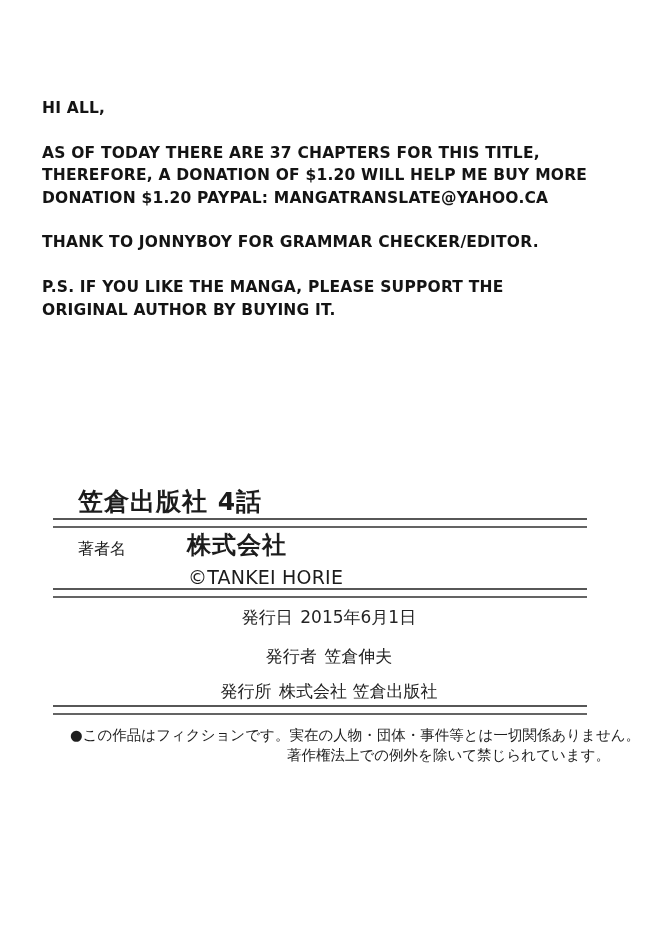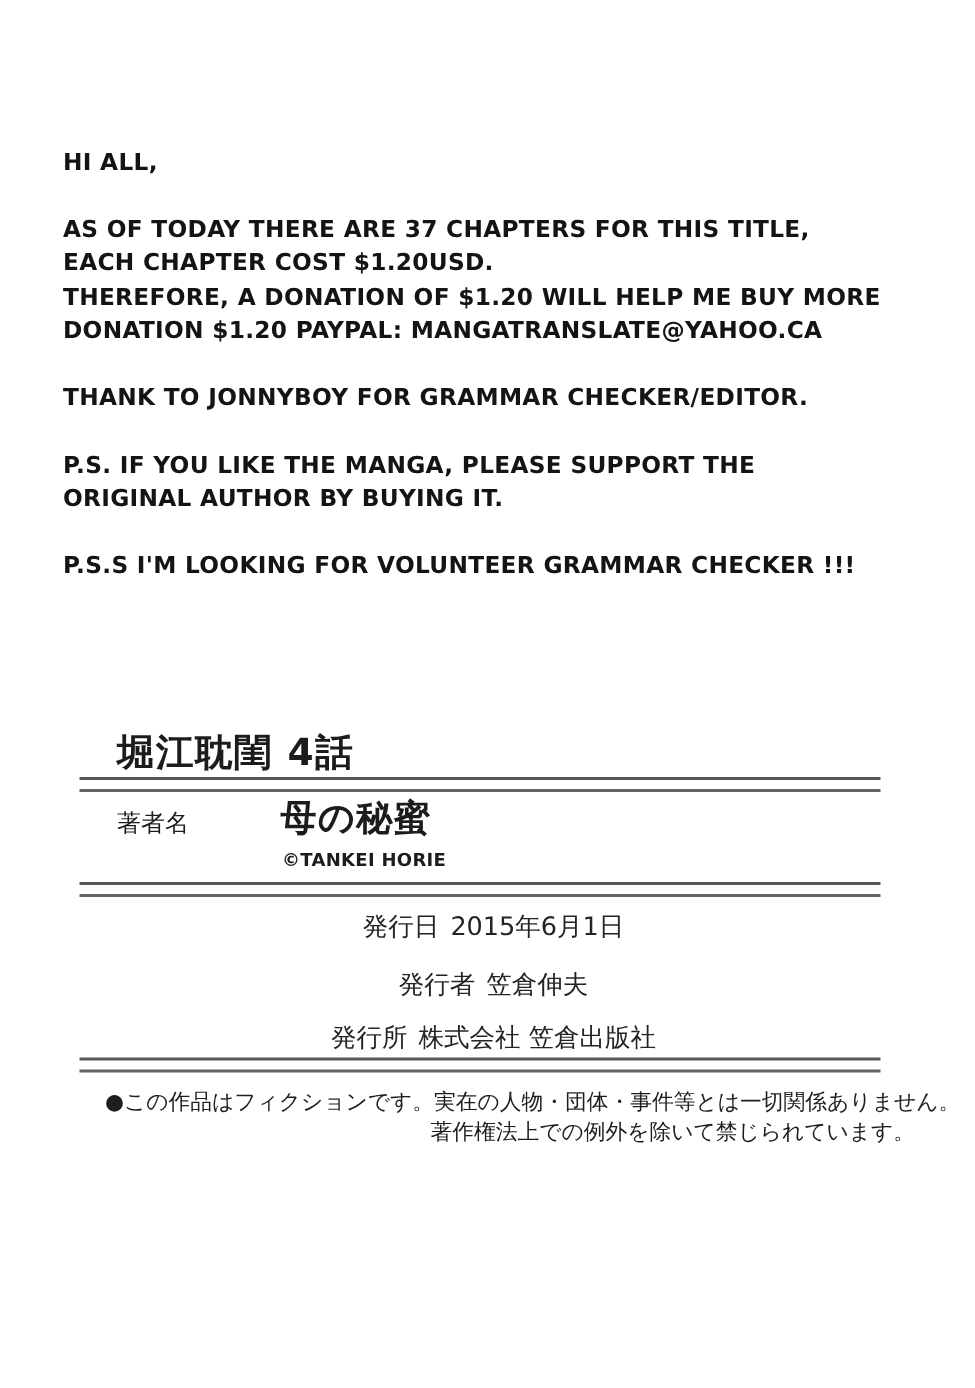--- a/index.html
+++ b/index.html
@@ -74,22 +74,22 @@
     font-size: 24px;
     font-weight: 700;
     letter-spacing: 1px;
     color: #1c1c1c;
     white-space: nowrap;
   }
   .author-copyright {
     position: absolute;
     left: 188px;
     top: 566px;
-    font-size: 12px;
-    font-weight: 700;
+    font-size: 19px;
+    font-weight: 400;
     letter-spacing: 0.2px;
     color: #1c1c1c;
     white-space: nowrap;
   }
 
   .pub-row {
     position: absolute;
     left: 78px;
     width: 500px;
     font-size: 17px;
@@ -124,38 +124,36 @@
 </style>
 </head>
 <body>
 
 <div class="page">
 
   <div class="note">
     <div class="note-line">HI ALL,</div>
     <div class="note-line"></div>
     <div class="note-line">AS OF TODAY THERE ARE 37 CHAPTERS FOR THIS TITLE,</div>
-    <div class="note-line">EACH CHAPTER COST $1.20USD.</div>
     <div class="note-line">THEREFORE, A DONATION OF $1.20 WILL HELP ME BUY MORE</div>
     <div class="note-line">DONATION $1.20 PAYPAL: MANGATRANSLATE@YAHOO.CA</div>
     <div class="note-line"></div>
     <div class="note-line">THANK TO JONNYBOY FOR GRAMMAR CHECKER/EDITOR.</div>
     <div class="note-line"></div>
     <div class="note-line">P.S. IF YOU LIKE THE MANGA, PLEASE SUPPORT THE</div>
     <div class="note-line">ORIGINAL AUTHOR BY BUYING IT.</div>
     <div class="note-line"></div>
-    <div class="note-line">P.S.S I'M LOOKING FOR VOLUNTEER GRAMMAR CHECKER !!!</div>
   </div>
 
-  <div class="colophon-title">堀江耽閨 4話</div>
+  <div class="colophon-title">笠倉出版社 4話</div>
 
   <div class="rule rule-1"></div>
 
   <div class="author-label">著者名</div>
-  <div class="author-name">母の秘蜜</div>
+  <div class="author-name">株式会社</div>
   <div class="author-copyright">©TANKEI HORIE</div>
 
   <div class="rule rule-2"></div>
 
   <div class="pub-row pub-row-0">
     <span class="pub-label">発行日</span>
     <span class="pub-value">2015年6月1日</span>
   </div>
   <div class="pub-row pub-row-1">
     <span class="pub-label">発行者</span>

